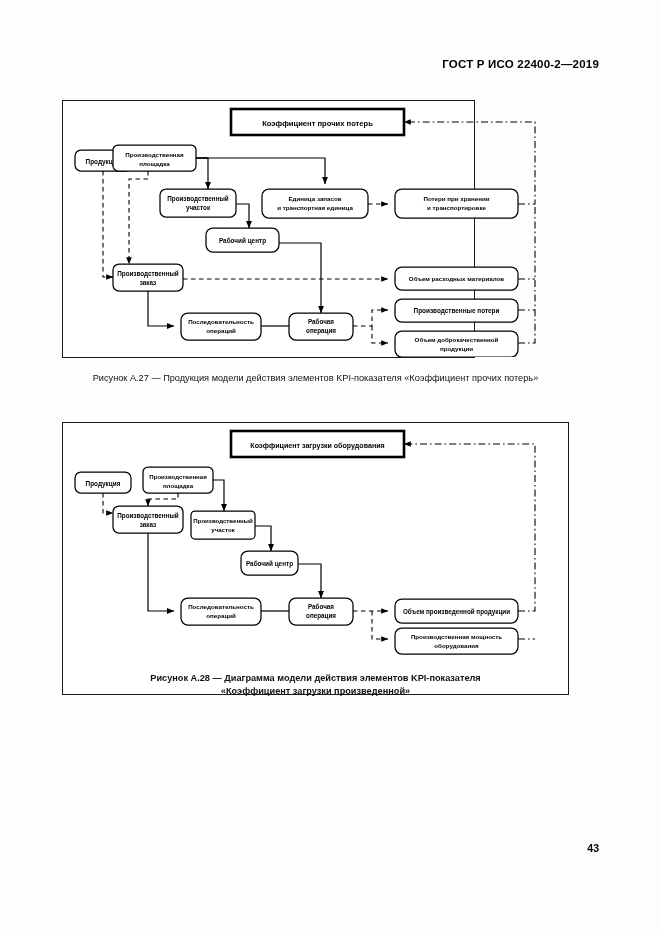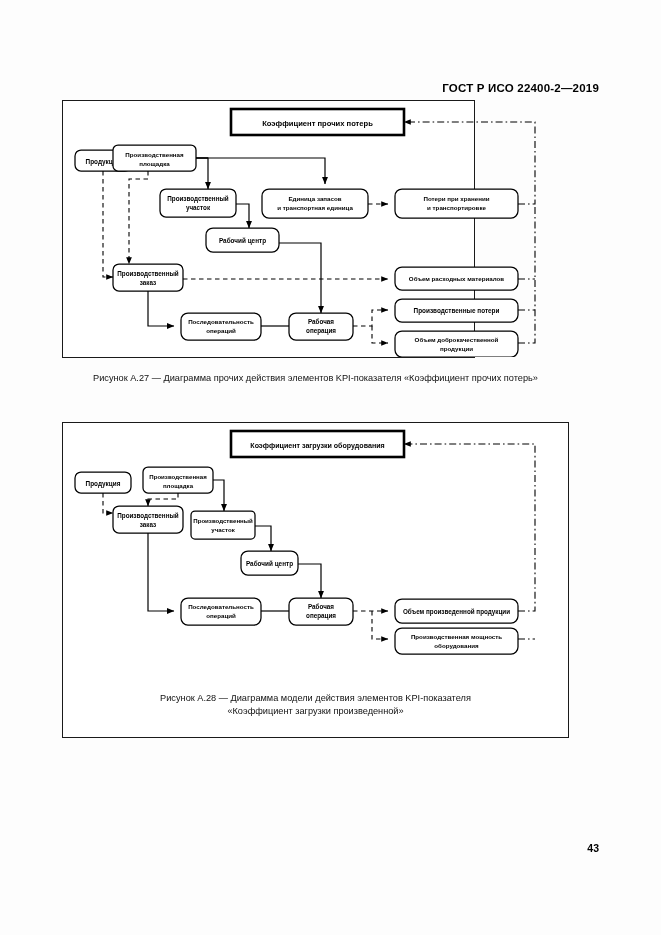--- a/index.html
+++ b/index.html
@@ -21,42 +21,41 @@
     background: #fdfdfd;
   }
   .doc-header {
     position: absolute;
     top: 58px;
     right: 62px;
     font-size: 11.5px;
     font-weight: bold;
     letter-spacing: 0.2px;
     white-space: nowrap;
-    margin-top: 24px;
   }
   .figure-frame {
     position: absolute;
     left: 62px;
     border: 1.4px solid #1a1a1a;
     background: #ffffff;
     box-sizing: border-box;
   }
   #figure-1 { top: 100px; width: 413px; height: 258px; }
-  #figure-2 { top: 422px; width: 507px; height: 316px; }
+  #figure-2 { top: 422px; width: 507px; height: 273px; }
   .figure-caption {
     position: absolute;
     left: 62px;
     width: 507px;
     text-align: center;
     font-size: 9.2px;
     line-height: 13px;
     color: #111;
   }
   #caption-1 { top: 372px; }
-  #caption-2 { top: 692px; }
+  #caption-2 { top: 672px; font-weight: bold; }
   .page-number {
     position: absolute;
     right: 62px;
     top: 842px;
     font-size: 10.5px;
     font-weight: bold;
   }
   svg { display: block; }
   .node-rect {
     fill: #ffffff;
@@ -209,21 +208,21 @@
 
       <g>
         <rect class="node-rect" x="226" y="212" width="64" height="27" rx="7"></rect>
         <text class="node-text" x="258" y="223" font-size="6.3">Рабочая</text>
         <text class="node-text" x="258" y="232" font-size="6.3">операция</text>
       </g>
     </svg>
   </div>
 
   <div class="figure-caption" id="caption-1">
-    <div>Рисунок А.27 — Диаграмма прочих действия элементов KPI-показателя «Коэффициент прочих потерь»</div>
+    <div>Рисунок А.27 — Продукция модели действия элементов KPI-показателя «Коэффициент прочих потерь»</div>
   </div>
 
   <div class="figure-frame" id="figure-2">
     <svg width="505" height="248" viewBox="0 0 505 248">
       <defs>
         <marker id="ah2" markerWidth="7" markerHeight="7" refX="6.2" refY="3" orient="auto">
           <path d="M0,0.4 L6.4,3 L0,5.6 z" fill="#000"></path>
         </marker>
       </defs>
 

